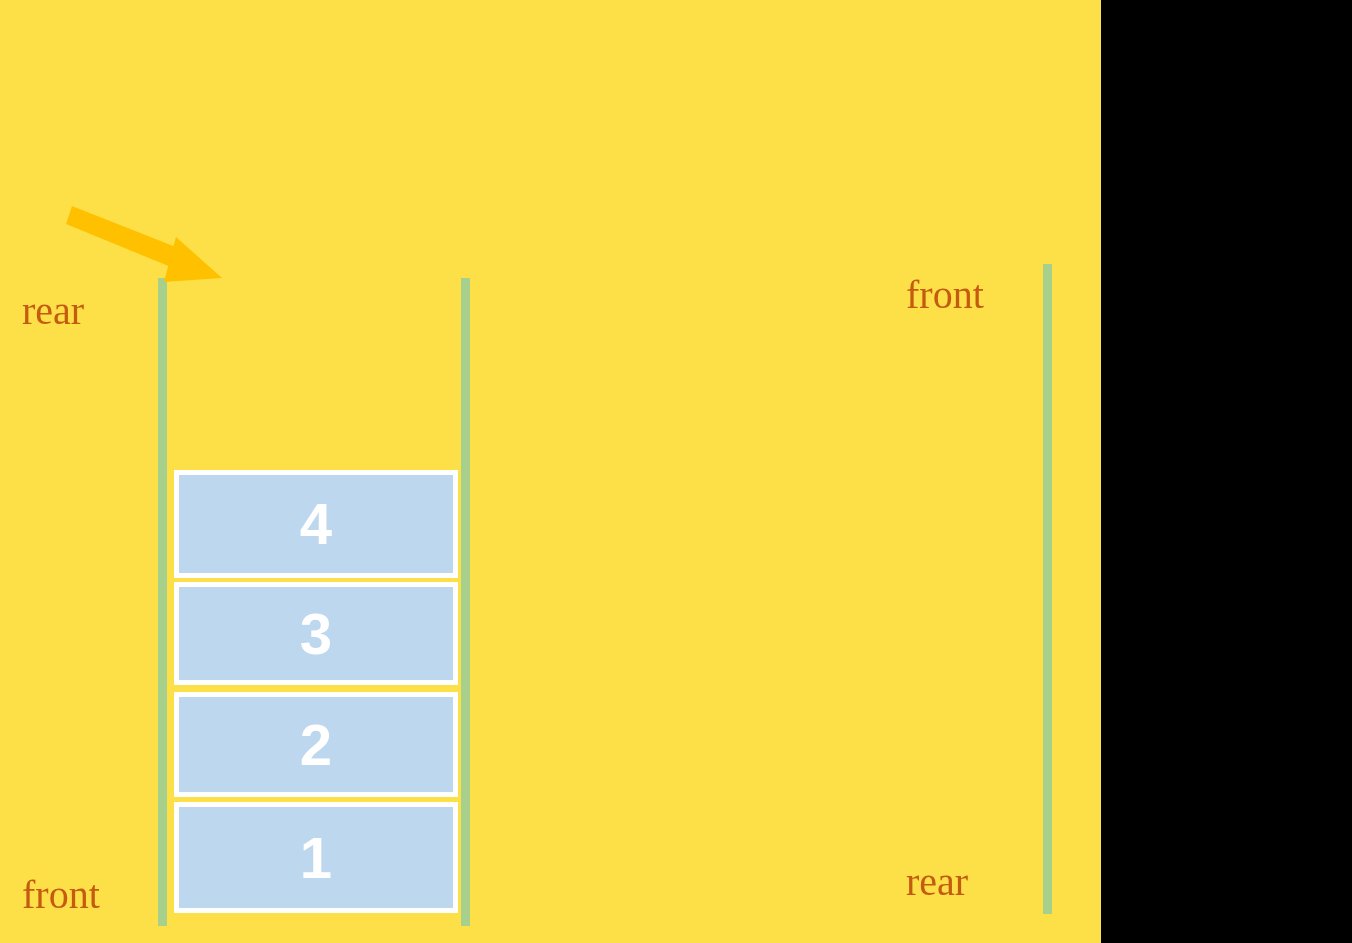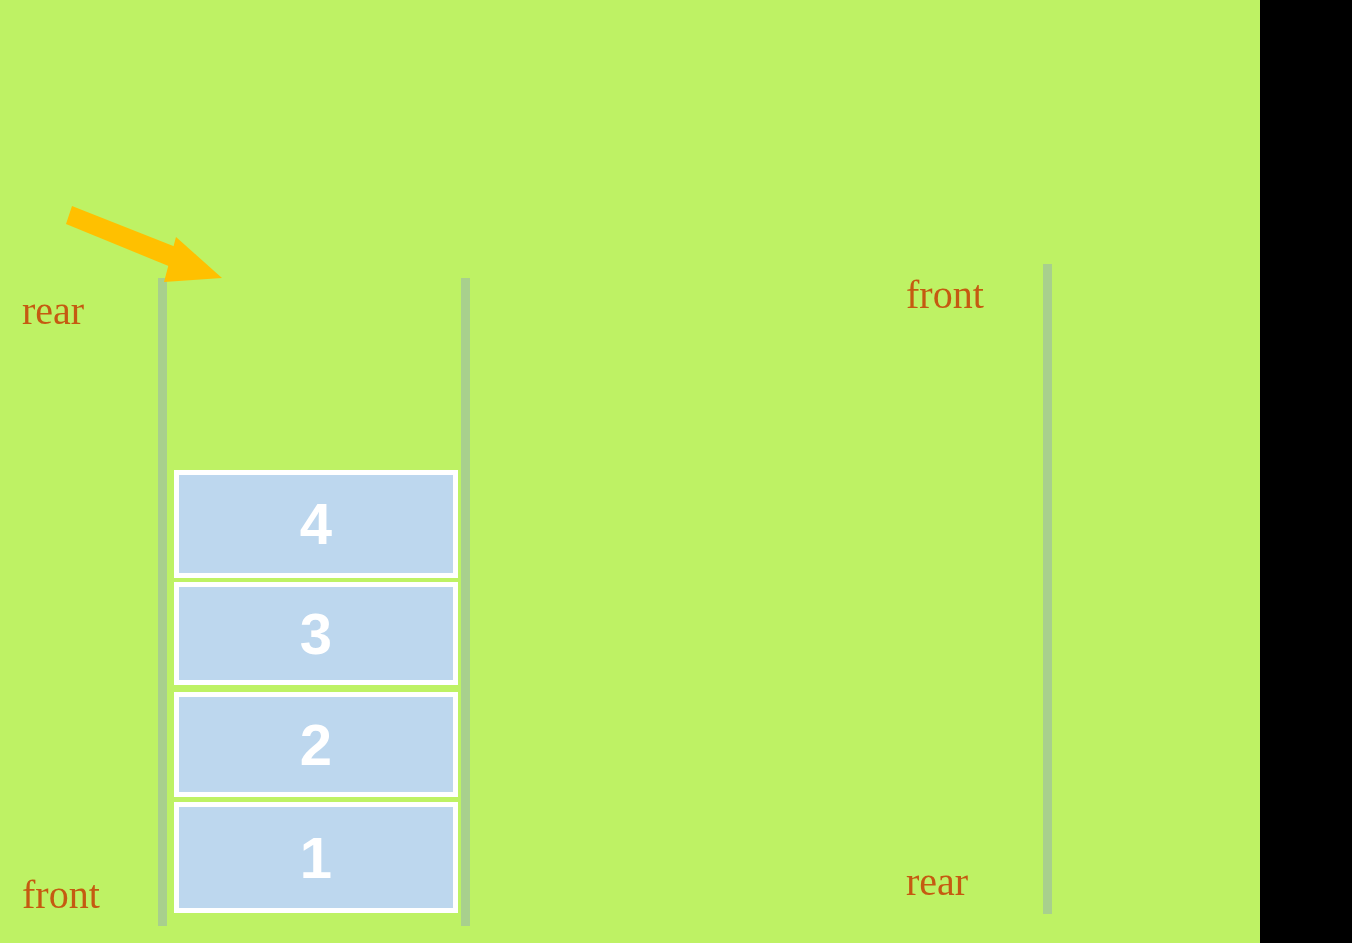--- a/index.html
+++ b/index.html
@@ -5,23 +5,23 @@
   html, body {
     margin: 0;
     padding: 0;
     background: #000000;
   }
   body {
     font-family: "Liberation Serif", serif;
   }
   #canvas {
     position: relative;
-    width: 1260px;
+    width: 1101px;
     height: 943px;
-    background: #bef264;
+    background: #fde047;
     overflow: hidden;
   }
   .rail {
     position: absolute;
     background: #a8d08d;
   }
   .label {
     position: absolute;
     font-family: "Liberation Serif", serif;
     color: #c55a11;

